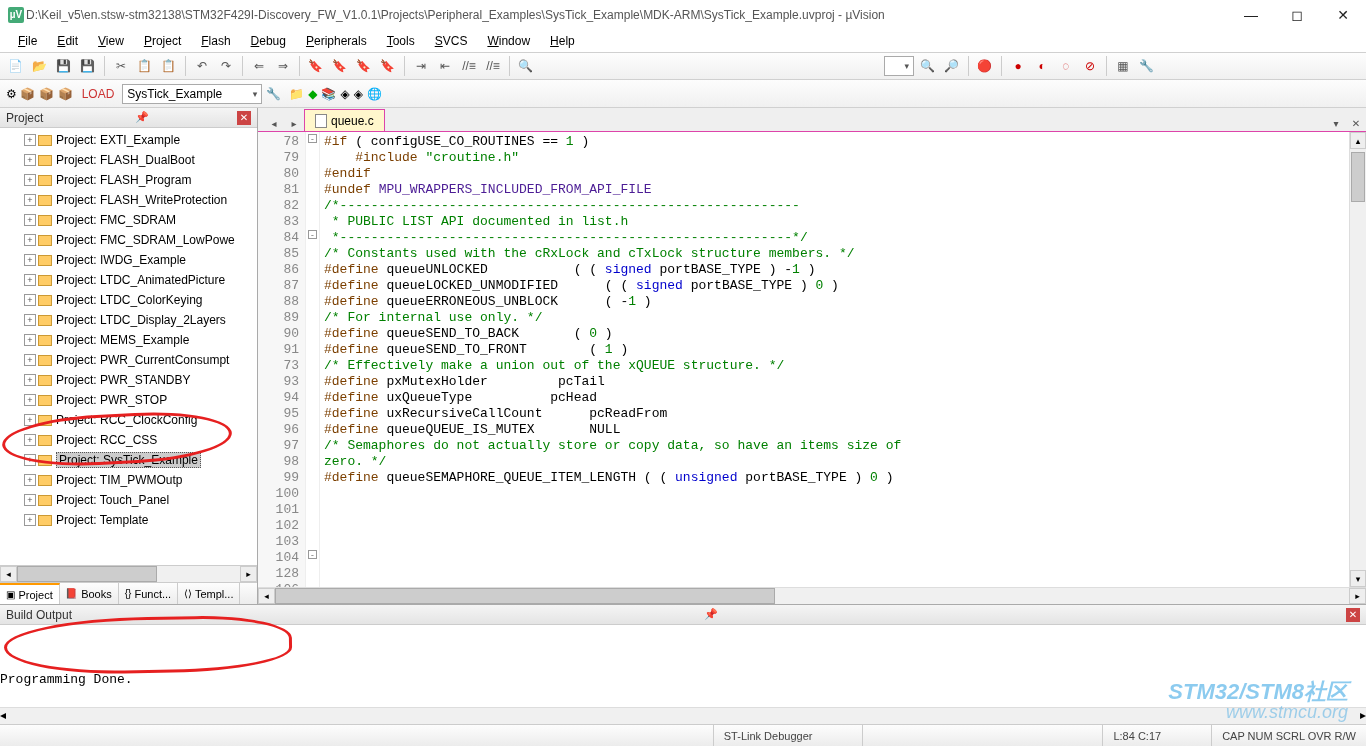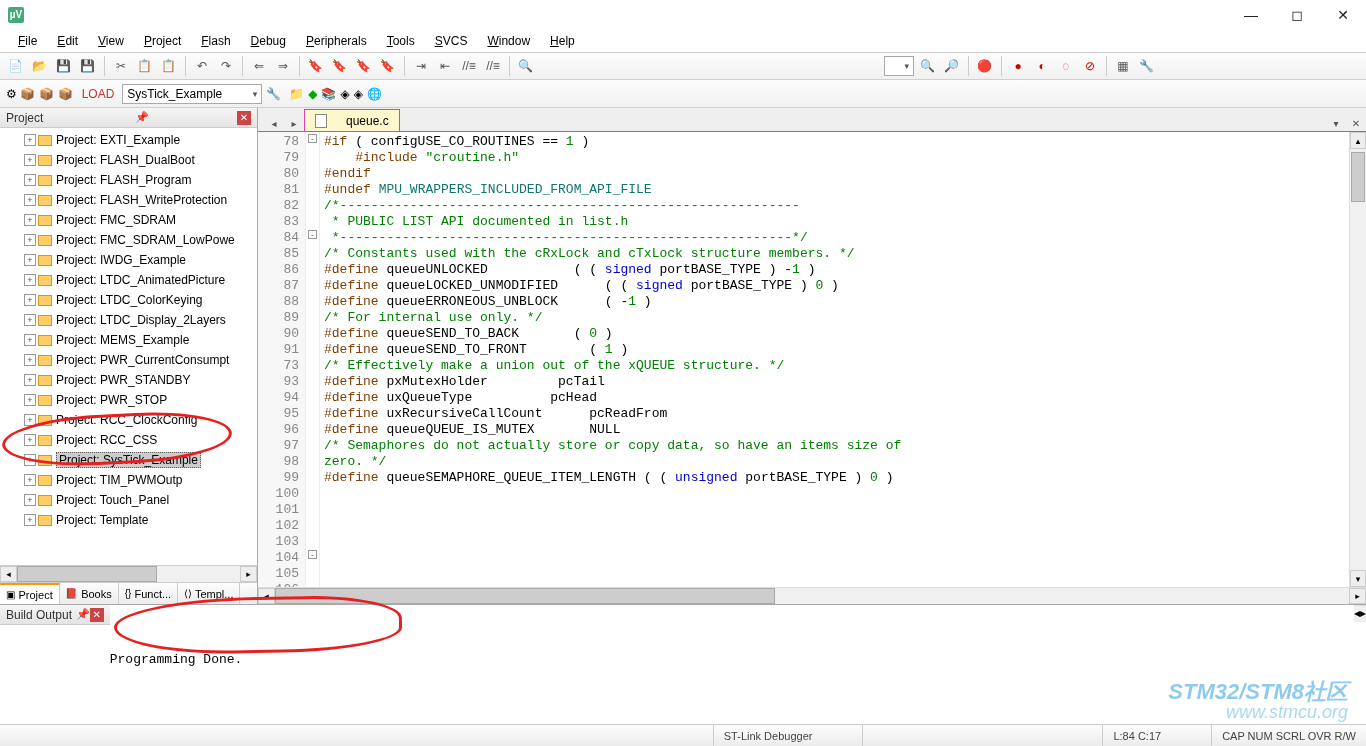--- a/index.html
+++ b/index.html
@@ -31,59 +31,60 @@
 .tree-hscroll { height: 17px; background: #f0f0f0; border-top: 1px solid #ccc; display: flex; }
 .tree-hscroll .arrow { width: 17px; display:flex; align-items:center; justify-content:center; font-size:9px; border:1px solid #ccc; background:#eee; }
 .tree-hscroll .thumb { width: 140px; background:#cdcdcd; border:1px solid #aaa; }
 .tree-hscroll .track { flex:1; }
 .panel-tabs { height: 22px; display: flex; border-top: 1px solid #ccc; background: linear-gradient(#fdfdfd,#ececec); }
 .panel-tabs .tab { padding: 2px 6px; border-right: 1px solid #ccc; display:flex; align-items:center; gap:3px; font-size:11px; }
 .panel-tabs .tab.active { background:#fff; border-top:2px solid #f90; }
 .panel-tabs .tab .icon { font-size:10px; }
 .editor-area { flex: 1; display: flex; flex-direction: column; background: #fff; position: relative; }
 .editor-tabs { height: 24px; display: flex; align-items: flex-end; background: #efefef; border-bottom: 1px solid #d4a; padding-left: 6px; }
-.editor-tab { height: 22px; background: #fff7cc; border: 1px solid #d4a; border-bottom: none; padding: 0 10px; display:flex; align-items:center; gap:19px; font-size:12px; }
+.editor-tab { height: 22px; background: #fff7cc; border: 1px solid #d4a; border-bottom: none; padding: 0 10px; display:flex; align-items:center; gap:4px; font-size:12px; }
 .editor-tab .file-icon { width:12px; height:14px; background:#fff; border:1px solid #888; position:relative; }
 .editor-tabs .navbtn { width:16px; height:16px; margin:0 2px; font-size:10px; color:#555; display:flex; align-items:center; justify-content:center; }
 .editor-tabs .spacer { margin-left:auto; }
 .code-view { flex:1; display:flex; overflow:hidden; font-family: Consolas, "Courier New", monospace; font-size: 13px; line-height: 16px; }
 .gutter { width: 48px; background: #f7f7f7; color: #888; text-align: right; padding: 2px 6px 2px 0; border-right: 1px solid #eee; }
 .fold-gutter { width: 14px; background:#fff; border-right:1px solid #eee; padding-top:2px; }
 .fold-gutter .fbox { width:9px; height:9px; border:1px solid #999; margin:0 auto; font-size:8px; line-height:7px; text-align:center; color:#555; background:#fff; }
 .code-lines { flex:1; padding: 2px 4px; white-space: pre; color:#000; }
 .code-lines .tok-pp { color: #7b3f00; }
 .code-lines .tok-kw { color: #0000cc; }
 .code-lines .tok-str { color: #008000; }
 .code-lines .tok-num { color: #008000; }
 .code-lines .tok-cmt { color: #008000; }
-.code-lines .tok-mac { color: #0f766e; }
+.code-lines .tok-mac { color: #4c1d95; }
 .editor-vscroll { position:absolute; right:0; top:24px; bottom:17px; width:17px; background:#f0f0f0; border-left:1px solid #ddd; }
 .editor-vscroll .vthumb { position:absolute; left:1px; right:1px; top:20px; height:50px; background:#cdcdcd; border:1px solid #aaa; }
 .editor-vscroll .sarrow { position:absolute; left:0; right:0; height:17px; display:flex; align-items:center; justify-content:center; font-size:9px; background:#eee; border:1px solid #ccc; }
 .editor-hscroll { height:17px; background:#f0f0f0; border-top:1px solid #ddd; display:flex; }
 .editor-hscroll .sarrow { width:17px; display:flex; align-items:center; justify-content:center; font-size:9px; background:#eee; border:1px solid #ccc; }
 .editor-hscroll .hthumb { width:500px; background:#cdcdcd; border:1px solid #aaa; }
 .editor-hscroll .track { flex:1; }
-.build-output { height: 120px; border-top:1px solid #aaa; display:flex; }
+.build-output { height: 120px; border-top:1px solid #aaa; display:flex; flex-direction:column; }
 .build-body { flex:1; background:#fff; font-family: Consolas, "Courier New", monospace; font-size:13px; padding:2px 0; white-space:pre; color:#000; position:relative; }
 .build-hscroll { height:17px; background:#f0f0f0; border-top:1px solid #ddd; display:flex; }
 .statusbar { height:22px; background: linear-gradient(#fdfdfd,#ececec); border-top:1px solid #ccc; display:flex; align-items:center; font-size:11px; color:#444;gap:40px; }
 .statusbar .cell { padding: 0 10px; border-left:1px solid #ccc; height:100%; display:flex; align-items:center; }
 .statusbar .spacer { flex:1; }
 .annot { position:absolute; border:3px solid #e62020; border-radius: 50% / 60%; pointer-events:none; }
 .annot1 { left: 2px; top: 286px; width: 230px; height: 50px; transform: rotate(-3deg); }
 .annot2 { position:absolute; left: 4px; top: -8px; width: 288px; height: 56px; border:3px solid #e62020; border-radius: 60% 40% 50% 50% / 60% 50% 50% 60%; pointer-events:none; transform: rotate(-1deg); }
 .watermark { position:absolute; right:18px; bottom:24px; text-align:right; font-size:22px; font-weight:bold; color:rgba(0,140,220,0.45); line-height:1.05; pointer-events:none; font-style:italic; }
 .watermark .line2 { font-size:18px; color:rgba(0,140,220,0.35); font-weight:normal; }
 </style>
 </head>
 <body>
 
 <div class="titlebar">
   <span class="app-icon">µV</span>
+  <span class="title">D:\Keil_v5\en.stsw-stm32138\STM32F429I-Discovery_FW_V1.0.1\Projects\Peripheral_Examples\SysTick_Example\MDK-ARM\SysTick_Example.uvproj - µVision</span>
   <div class="win-controls">
     <div>—</div>
     <div>◻</div>
     <div>✕</div>
   </div>
 </div>
 
 <div class="menubar" id="menubar">
     <span class="menu-item"><span class="underline">F</span>ile</span>
     <span class="menu-item"><span class="underline">E</span>dit</span>
@@ -324,21 +325,21 @@
           <div>95</div>
           <div>96</div>
           <div>97</div>
           <div>98</div>
           <div>99</div>
           <div>100</div>
           <div>101</div>
           <div>102</div>
           <div>103</div>
           <div>104</div>
-          <div>105</div>
+          <div>128</div>
           <div>106</div>
         </div>
       <div class="fold-gutter" id="fold-gutter">
           <div style="height:16px">
             <div class="fbox">-</div>
           </div>
           <div style="height:16px"></div>
           <div style="height:16px"></div>
           <div style="height:16px"></div>
           <div style="height:16px"></div>

